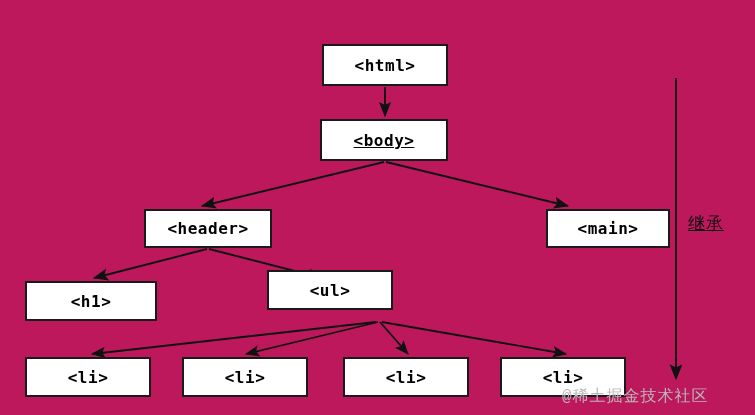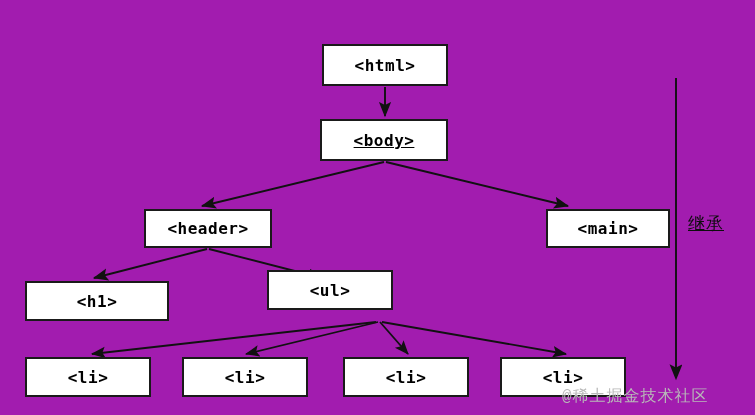--- a/index.html
+++ b/index.html
@@ -7,21 +7,21 @@
     padding: 0;
     background: #ffffff;
   }
   body {
     font-family: "DejaVu Sans Mono", "Liberation Mono", monospace;
   }
   #canvas {
     position: relative;
     width: 755px;
     height: 415px;
-    background: #a21caf;
+    background: #be185d;
     overflow: hidden;
   }
   #edges {
     position: absolute;
     left: 0;
     top: 0;
     width: 755px;
     height: 415px;
     pointer-events: none;
   }
@@ -37,21 +37,21 @@
     font-size: 16px;
     font-weight: bold;
     color: #000000;
     letter-spacing: 0.5px;
     white-space: nowrap;
   }
   .node-html  { left: 322px; top: 44px;  width: 126px; height: 42px; }
   .node-body  { left: 320px; top: 119px; width: 128px; height: 42px; text-decoration: underline; }
   .node-header{ left: 144px; top: 209px; width: 128px; height: 39px; }
   .node-main  { left: 504px; top: 209px; width: 124px; height: 39px; margin-left: 42px; }
-  .node-h1    { left: 25px;  top: 281px; width: 144px; height: 40px; }
+  .node-h1    { left: 25px;  top: 281px; width: 132px; height: 40px; }
   .node-ul    { left: 267px; top: 270px; width: 126px; height: 40px; }
   .node-li1   { left: 25px;  top: 357px; width: 126px; height: 40px; }
   .node-li2   { left: 182px; top: 357px; width: 126px; height: 40px; }
   .node-li3   { left: 343px; top: 357px; width: 126px; height: 40px; }
   .node-li4   { left: 500px; top: 357px; width: 126px; height: 40px; }
 
   .side-label {
     position: absolute;
     left: 688px;
     top: 212px;

